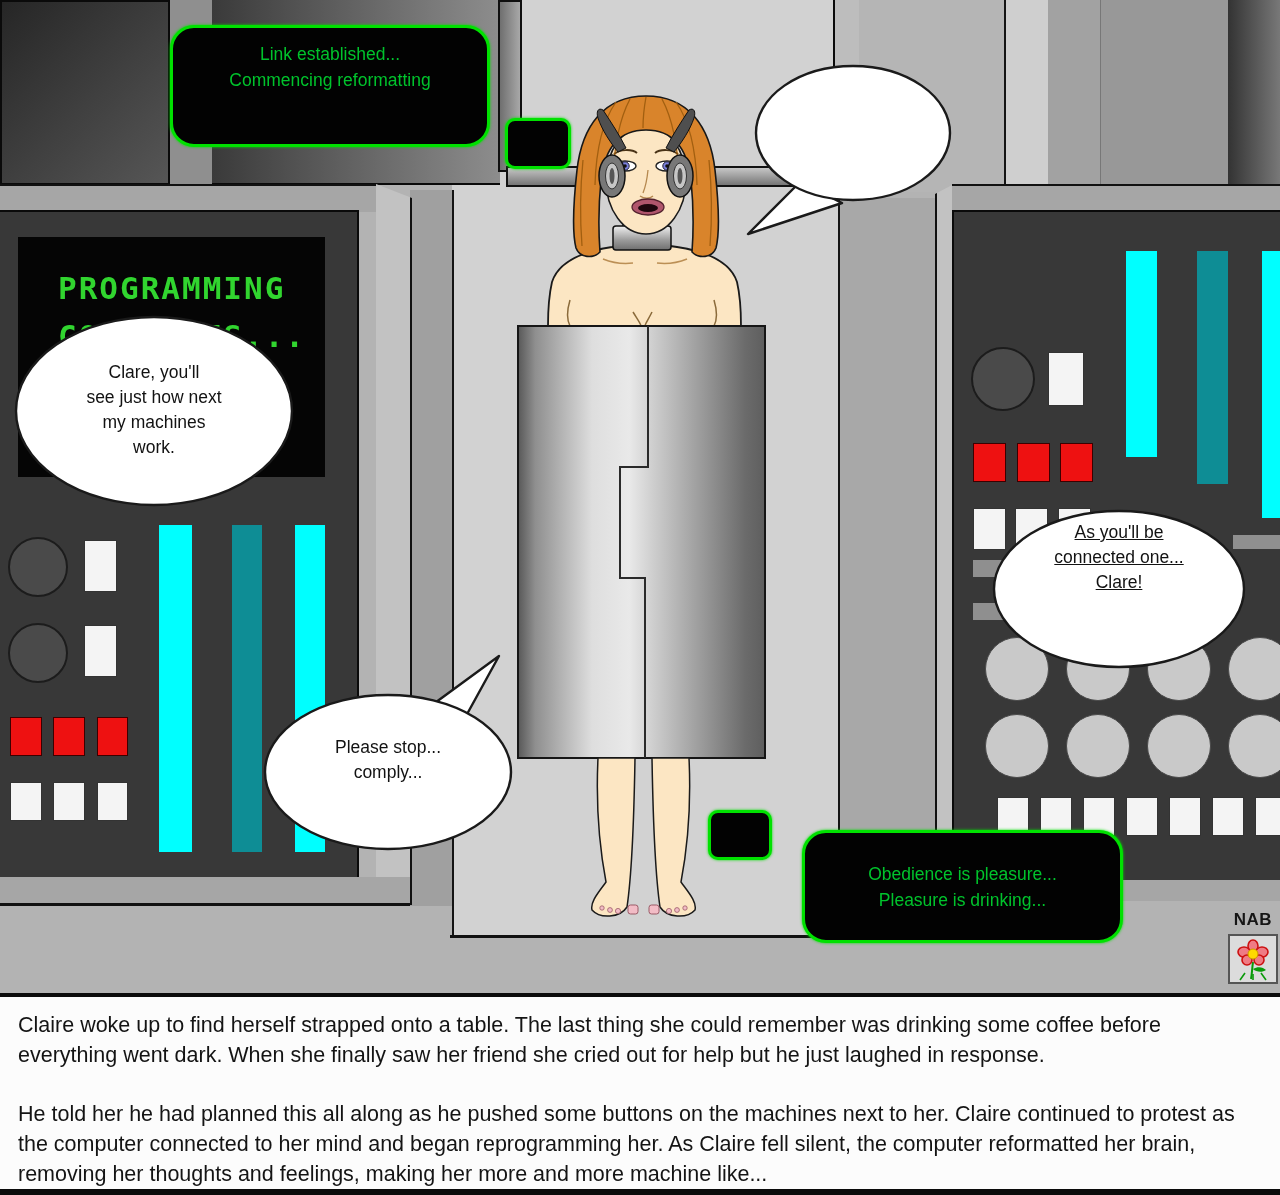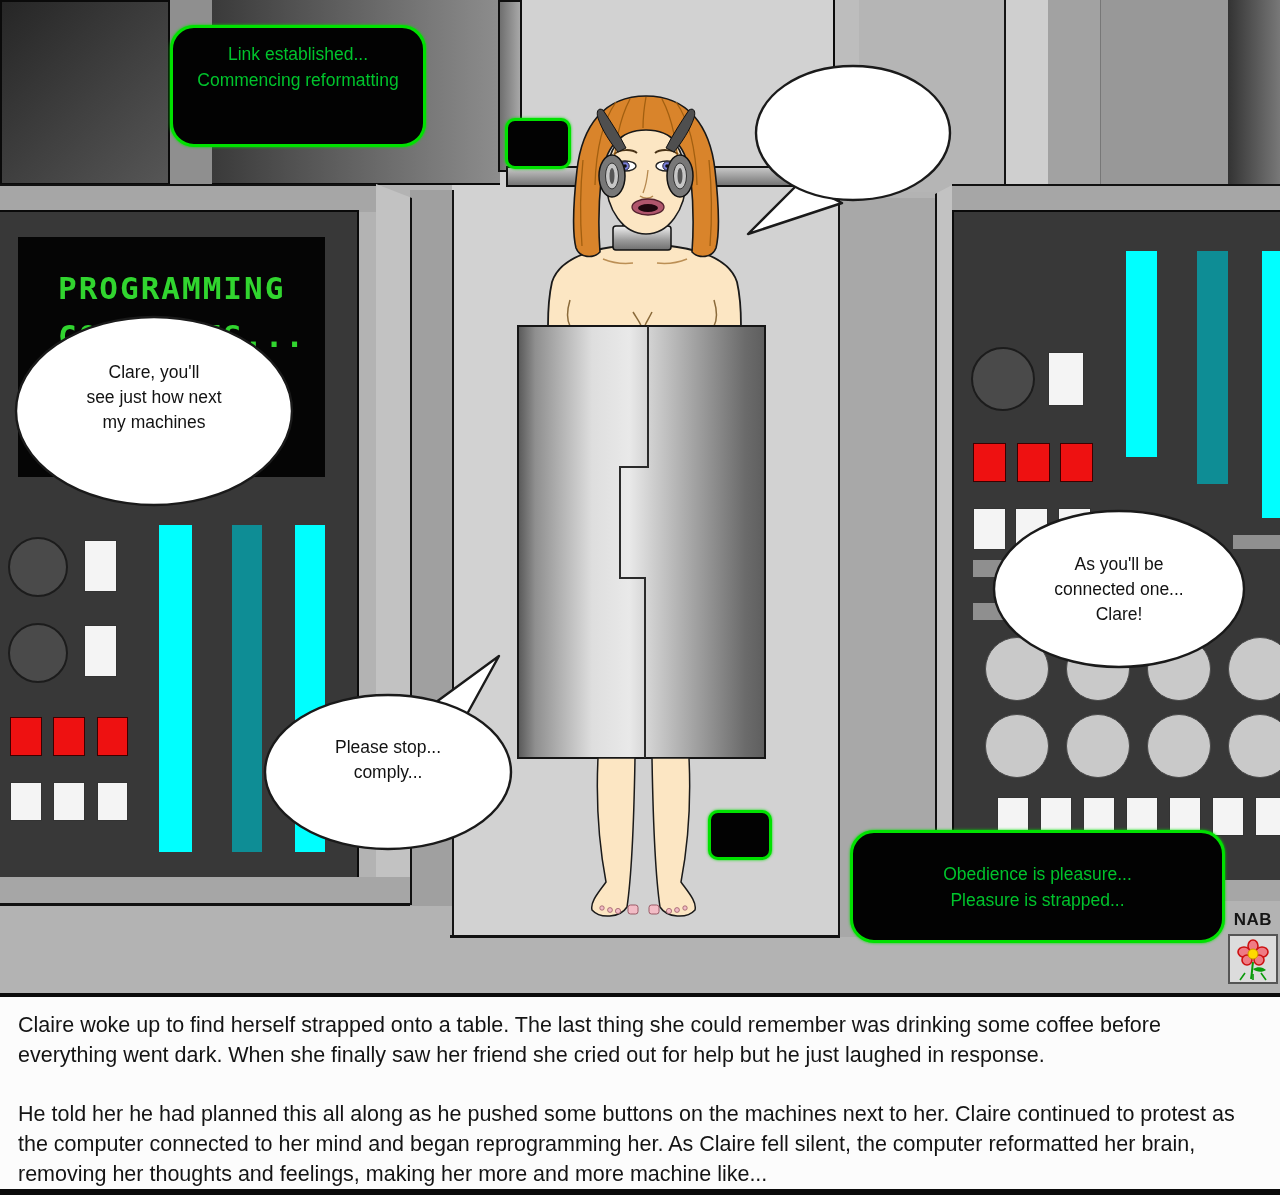--- a/index.html
+++ b/index.html
@@ -212,38 +212,39 @@
       <polygon points="428,708 499,656 466,716"></polygon>
       <ellipse cx="388" cy="772" rx="123" ry="77"></ellipse>
       <ellipse cx="1119" cy="589" rx="125" ry="78"></ellipse>
     </g>
   </svg>
 
   <div class="abs speech" style="left:16px;top:360px;width:276px;">
     <div>Clare, you'll</div>
     <div>see just how next</div>
     <div>my machines</div>
+    <div>work.</div>
   </div>
   <div class="abs speech" style="left:265px;top:735px;width:246px;">
     <div>Please stop...</div>
     <div>comply...</div>
   </div>
-  <div class="abs speech" style="left:994px;top:552px;width:250px;">
+  <div class="abs speech" style="left:994px;top:520px;width:250px;text-decoration:underline;">
     <div>As you'll be</div>
     <div>connected one...</div>
     <div>Clare!</div>
   </div>
 
-  <div class="abs greenbox" style="left:170px;top:25px;width:256px;height:122px;padding-top:0;box-sizing:border-box;">
+  <div class="abs greenbox" style="left:170px;top:25px;width:320px;height:122px;padding-top:0;box-sizing:border-box;">
     <div style="padding-top:13px;">Link established...</div>
     <div>Commencing reformatting</div>
   </div>
-  <div class="abs greenbox" style="left:802px;top:830px;width:375px;height:113px;box-sizing:border-box;margin-left:48px;">
+  <div class="abs greenbox" style="left:802px;top:830px;width:321px;height:113px;box-sizing:border-box;">
     <div style="padding-top:28px;">Obedience is pleasure...</div>
-    <div>Pleasure is strapped...</div>
+    <div>Pleasure is drinking...</div>
   </div>
   <div class="abs smallgreen" style="left:505px;top:118px;width:60px;height:45px;"></div>
   <div class="abs smallgreen" style="left:708px;top:810px;width:58px;height:44px;"></div>
 
   <div class="abs nab-label" style="left:1220px;top:910px;width:52px;">NAB</div>
   <div class="abs nab-box" style="left:1228px;top:934px;width:46px;height:46px;">
     <svg width="46" height="46" viewBox="0 0 46 46">
       <path d="M23,26 C22,33 22,38 21,43" stroke="#0a9a0a" stroke-width="2" fill="none"></path>
       <path d="M23,33 C28,30 33,31 36,34 C32,37 26,36 23,33 Z" fill="#0b9b0b"></path>
       <path d="M10,44 L15,37 M36,44 L31,37 M23,44 L23,38" stroke="#0a9a0a" stroke-width="1.6" fill="none"></path>

